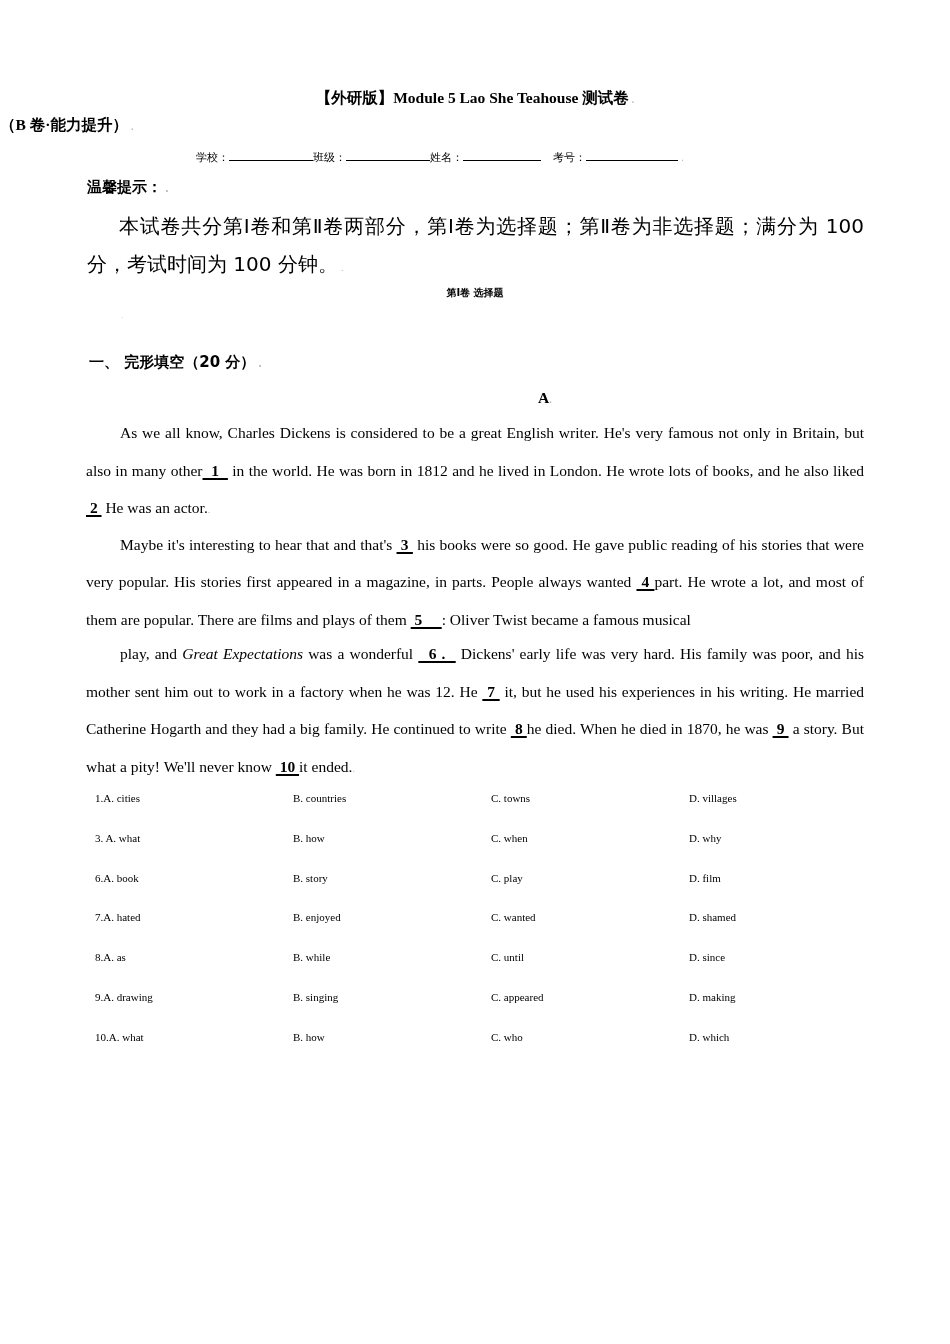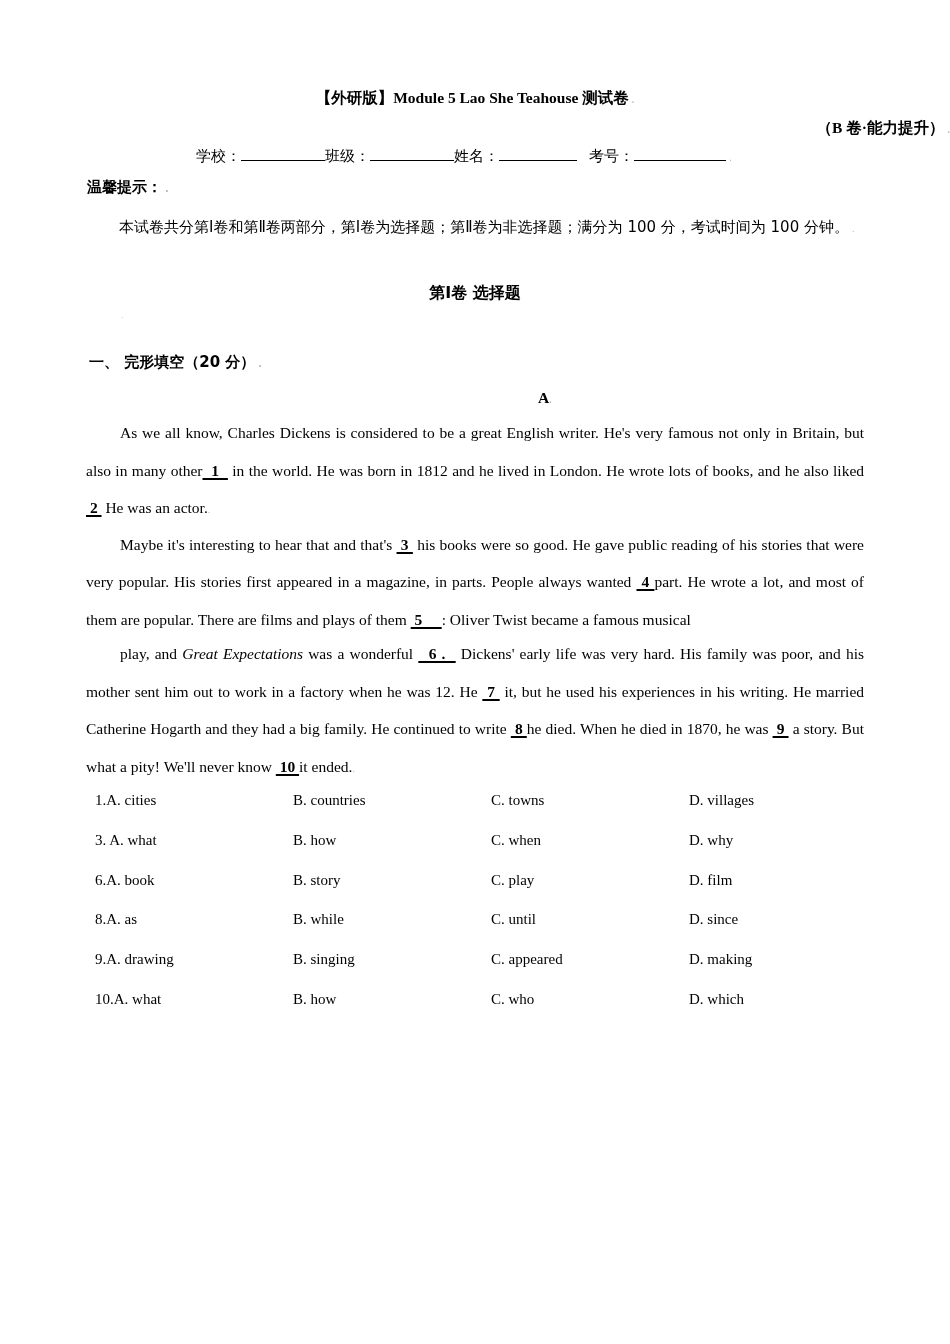--- a/index.html
+++ b/index.html
@@ -26,35 +26,35 @@
       top: 87px;
       text-align: center;
       font-weight: bold;
       font-size: 15.5px;
       line-height: 22px;
     }
     .subtitle {
       position: absolute;
       left: 0; width: 950px;
       top: 116px;
-      text-align: right;
-      font-weight: bold;
-      font-size: 15.5px;
-      line-height: 24px;
+      text-align: left;
+      font-weight: bold;
+      font-size: 15.5px;
+      line-height: 18px;
     }
     .info-line {
       position: absolute;
       left: 196px;
       top: 145px;
       font-size: 15.5px;
       line-height: 22px;
       font-family: "DejaVu Sans", sans-serif;
       white-space: nowrap;
     }
-    .info-line .label { font-family: "DejaVu Sans", sans-serif; font-size: 15px; }
+    .info-line .label { font-family: "DejaVu Sans", sans-serif; font-size: 11px; }
     .blank {
       display: inline-block;
       border-bottom: 1px solid #000;
       height: 14px;
       vertical-align: baseline;
     }
     .mark { color: #bbbbbb; font-size: 10px; margin-left: 3px; }
     .tip-label {
       position: absolute;
       left: 87px; top: 176px;
@@ -65,28 +65,28 @@
     }
     .notice {
       position: absolute;
       left: 87px; top: 208px;
       width: 777px;
       font-size: 15.5px;
       line-height: 37px;
       text-indent: 32px;
       text-align: justify;
     }
-    .notice .cn { font-family: "DejaVu Sans", sans-serif; font-size: 15px; }
+    .notice .cn { font-family: "DejaVu Sans", sans-serif; font-size: 20px; }
     .part-heading {
       position: absolute;
       left: 0; width: 950px;
       top: 282px;
       text-align: center;
       font-weight: bold;
-      font-size: 16px;
+      font-size: 10px;
       font-family: "DejaVu Sans", sans-serif;
       line-height: 22px;
     }
     .tiny-dot {
       position: absolute;
       left: 121px; top: 313px;
       color: #bbbbbb; font-size: 8px;
     }
     .section-heading {
       position: absolute;
@@ -122,21 +122,21 @@
       font-weight: bold;
       text-decoration: underline;
       text-decoration-thickness: 1.5px;
       text-underline-offset: 2px;
       white-space: pre;
     }
     .options {
       position: absolute;
       left: 95px;
       top: 792px;
-      font-size: 15px;
+      font-size: 11px;
     }
     .opt-row {
       display: flex;
       height: 39.8px;
       align-items: flex-start;
     }
     .opt-cell { width: 198px; white-space: nowrap; }
     .opt-cell.a { width: 198px; }
   </style>
 </head>
@@ -197,20 +197,26 @@
         <div class="opt-cell c">C. when</div>
         <div class="opt-cell d">D. why</div>
       </div>
       <div class="opt-row">
         <div class="opt-cell a">6.A. book</div>
         <div class="opt-cell b">B. story</div>
         <div class="opt-cell c">C. play</div>
         <div class="opt-cell d">D. film</div>
       </div>
       <div class="opt-row">
+        <div class="opt-cell a">7.A. hated</div>
+        <div class="opt-cell b">B. enjoyed</div>
+        <div class="opt-cell c">C. wanted</div>
+        <div class="opt-cell d">D. shamed</div>
+      </div>
+      <div class="opt-row">
         <div class="opt-cell a">8.A. as</div>
         <div class="opt-cell b">B. while</div>
         <div class="opt-cell c">C. until</div>
         <div class="opt-cell d">D. since</div>
       </div>
       <div class="opt-row">
         <div class="opt-cell a">9.A. drawing</div>
         <div class="opt-cell b">B. singing</div>
         <div class="opt-cell c">C. appeared</div>
         <div class="opt-cell d">D. making</div>

